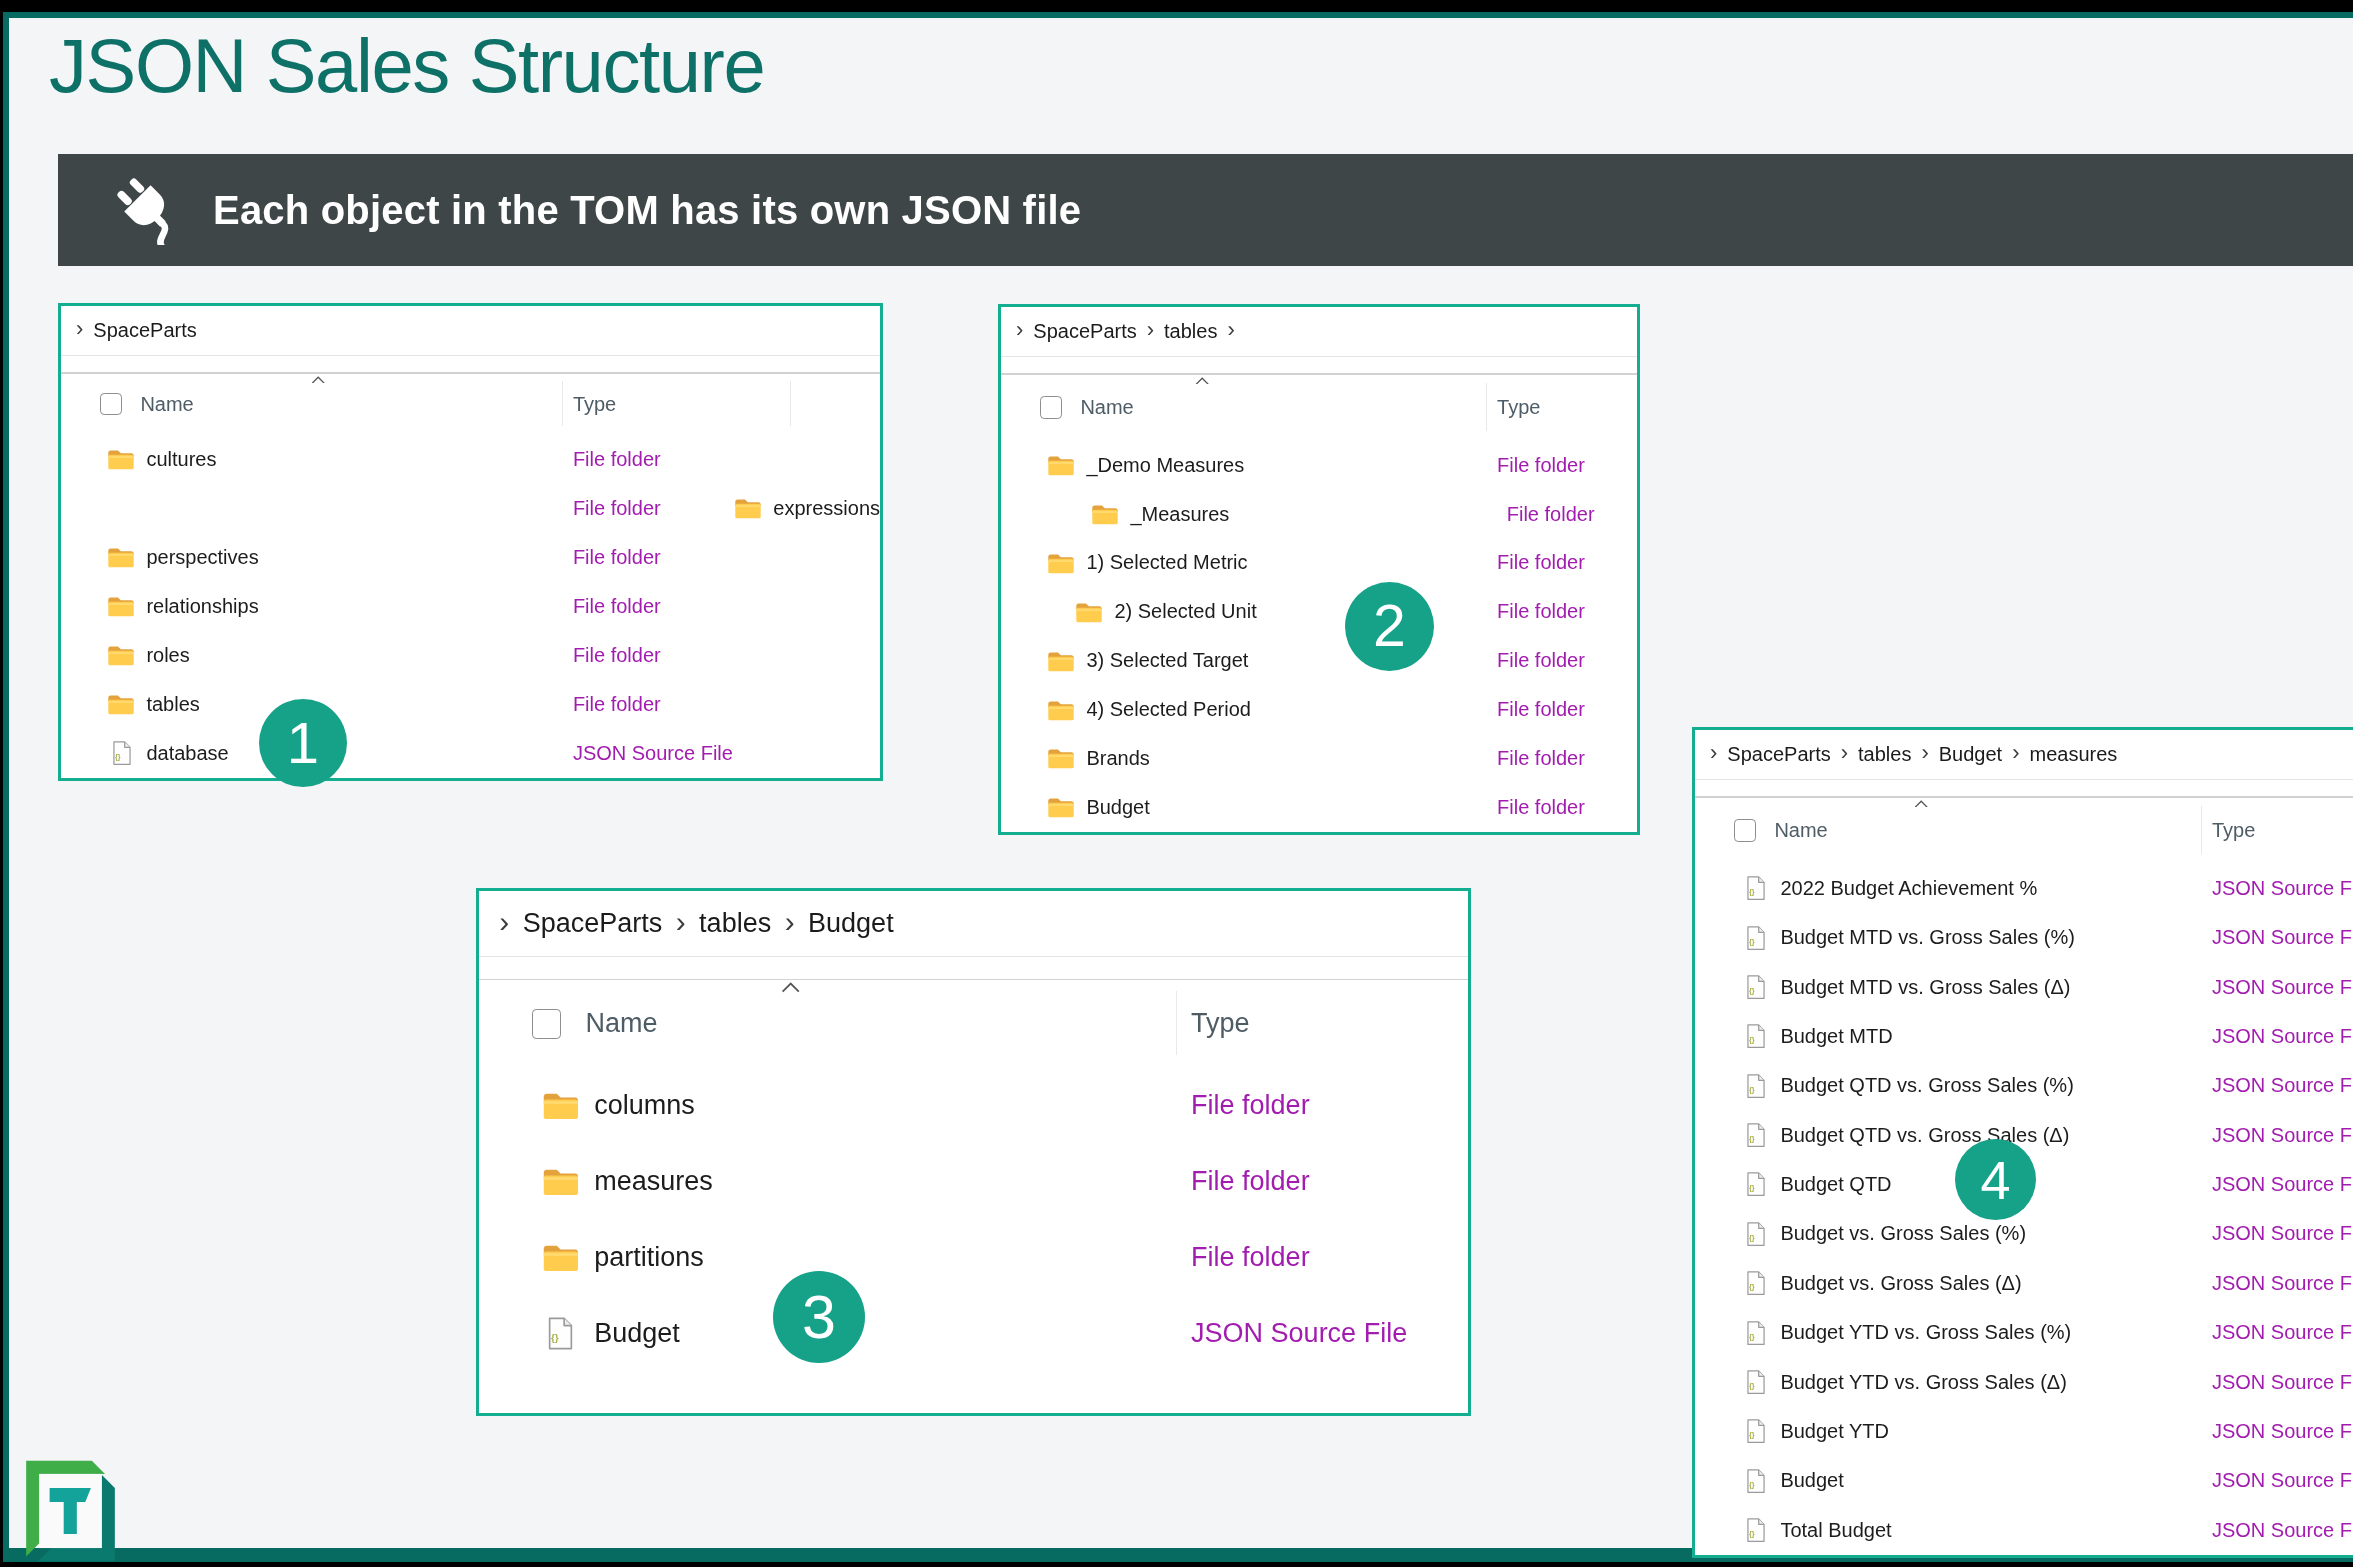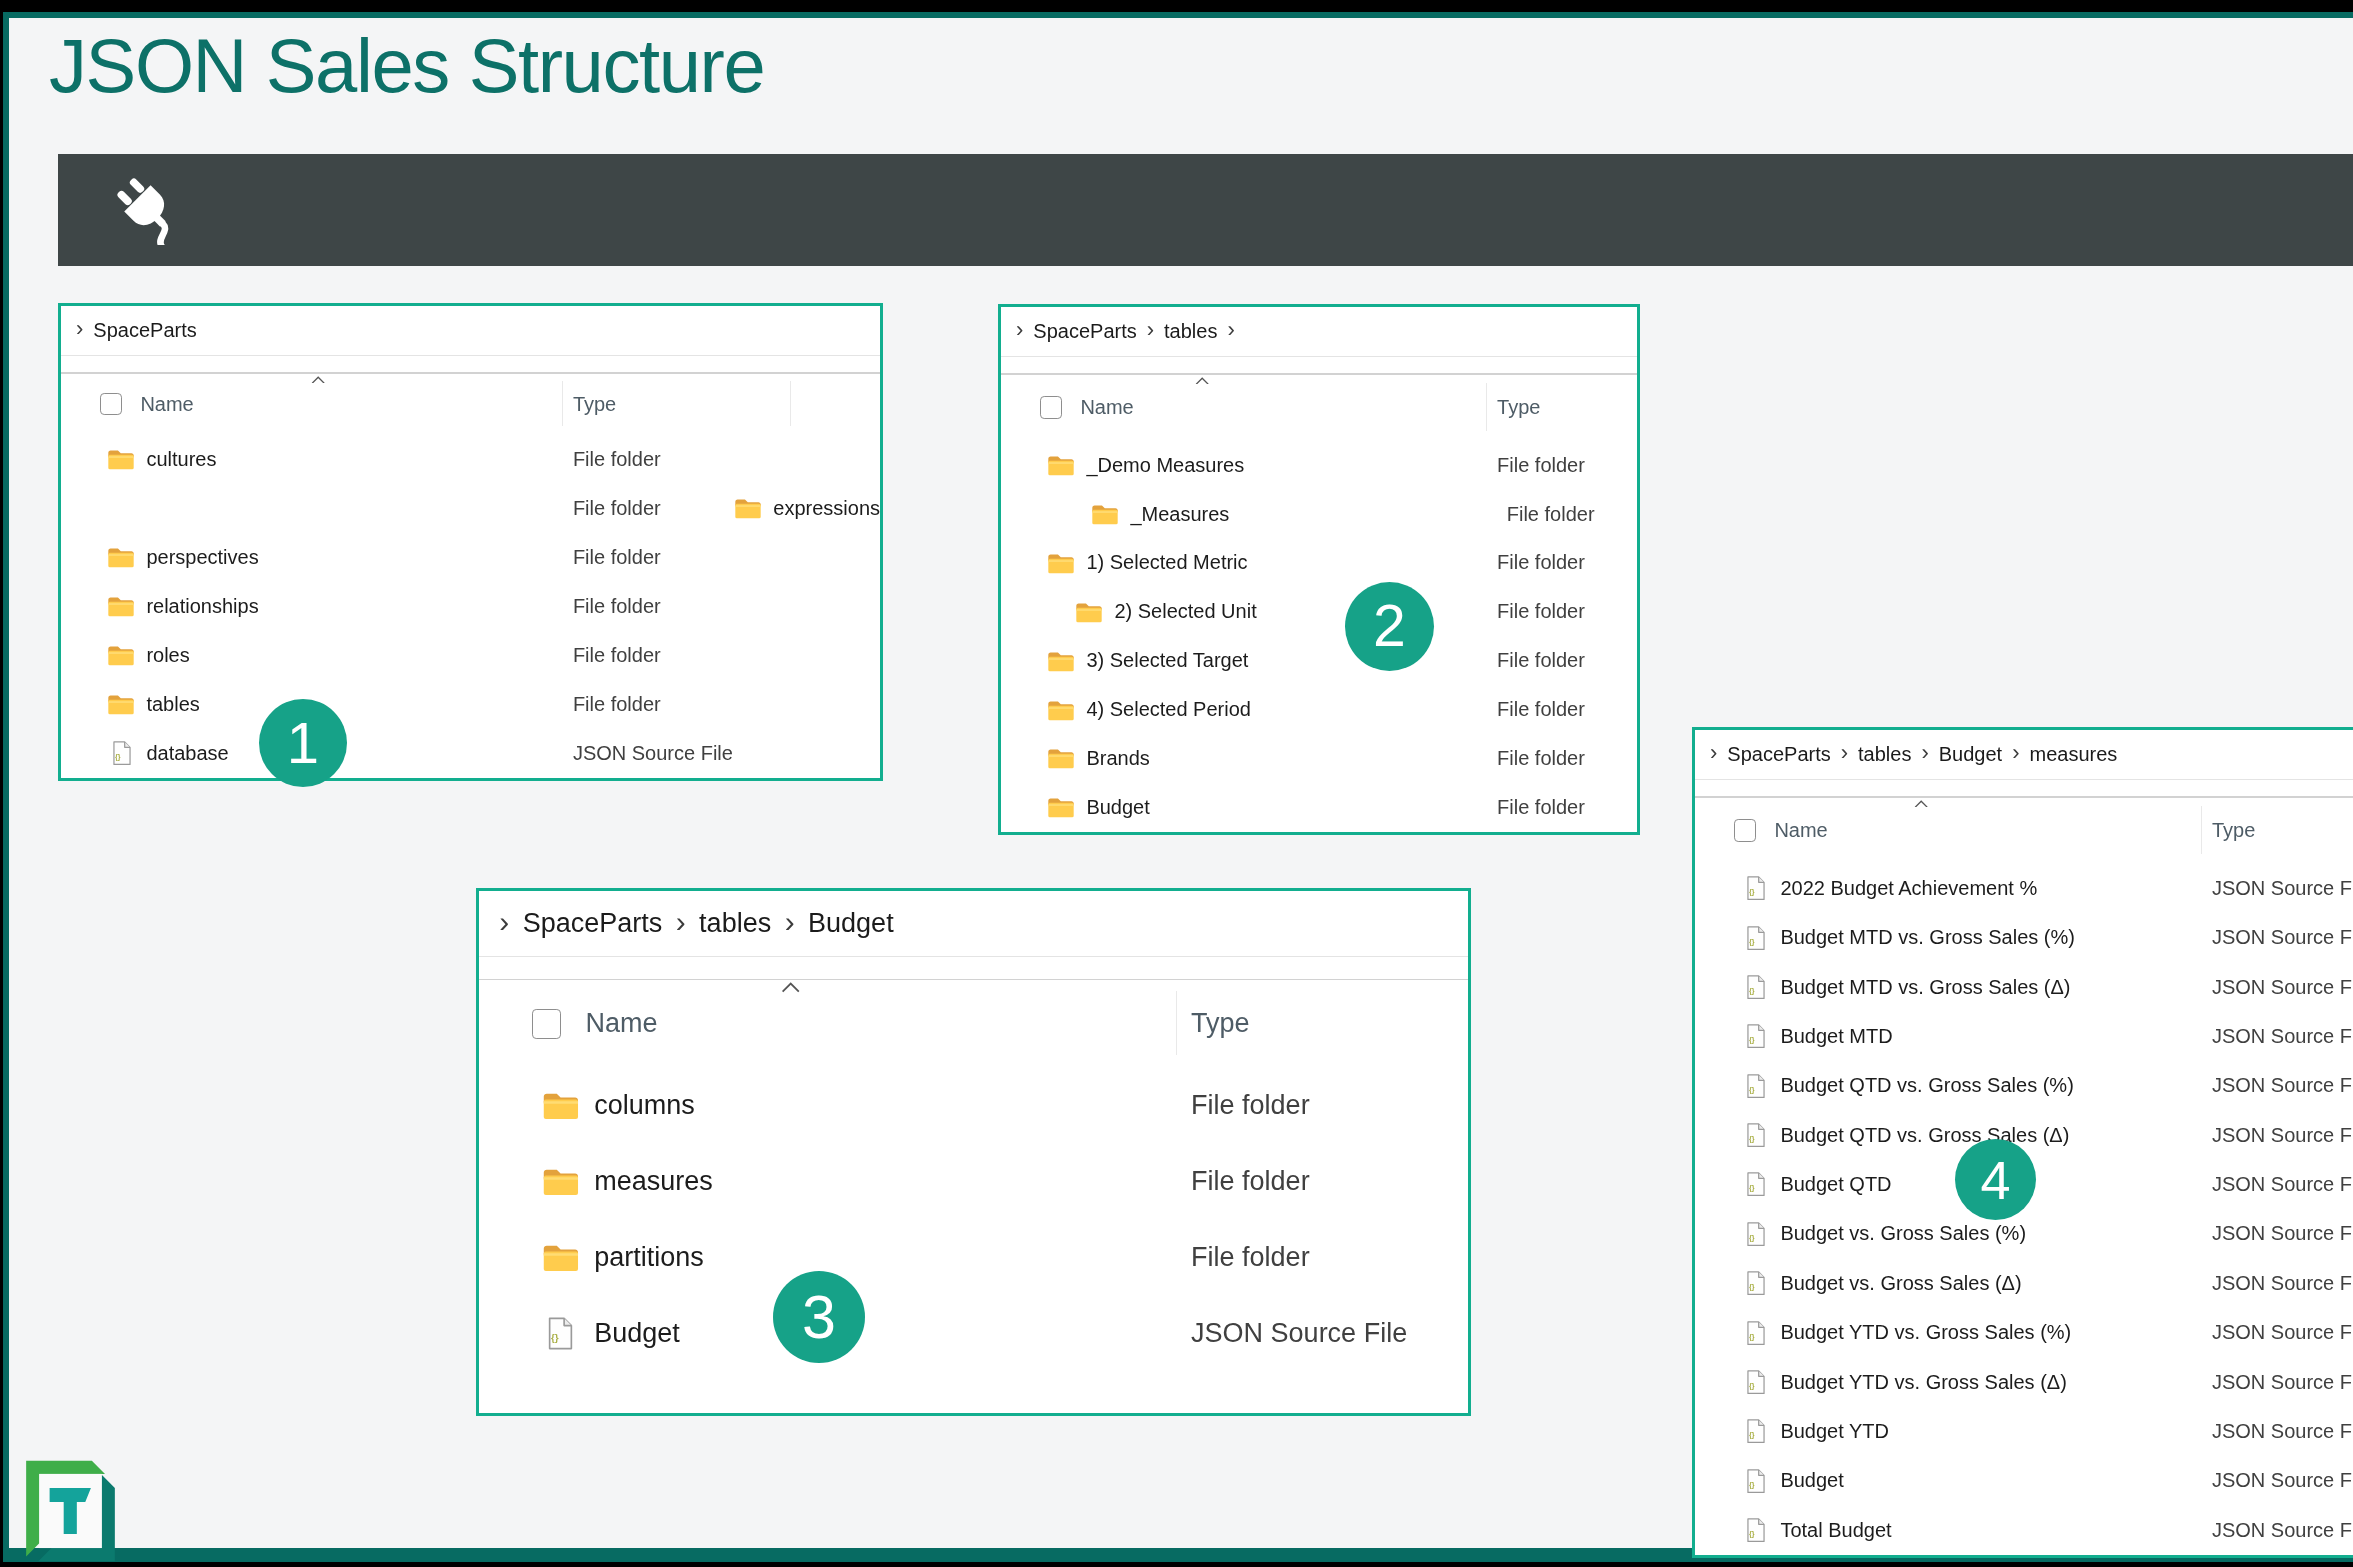--- a/index.html
+++ b/index.html
@@ -80,21 +80,21 @@
     position:relative; display:flex; align-items:center;
     font-size:var(--f);
   }
   .row .icon{
     margin-left:calc(var(--f)*2.32);
     width:calc(var(--f)*1.4); height:calc(var(--f)*1.22);
     flex:none; display:flex; align-items:center; justify-content:center;
   }
   .row .icon svg{height:100%; width:auto; display:block;}
   .row .rname{margin-left:calc(var(--f)*0.55); color:#1C1C1C; white-space:nowrap;}
-  .row .rtype{position:absolute; left:var(--tc); color:#404040; white-space:nowrap;}
+  .row .rtype{position:absolute; left:var(--tc); color:#a21caf; white-space:nowrap;}
 
   
   .badge{
     position:absolute; z-index:6;
     border-radius:50%;
     background:#16A288; color:#FFFFFF;
     display:flex; align-items:center; justify-content:center;
     font-weight:400; line-height:1;
   }
 
@@ -115,20 +115,21 @@
     <svg viewBox="0 0 64 64" fill="#FFFFFF">
       <g transform="rotate(-45 32 32)">
         <rect x="20.5" y="1" width="7" height="15" rx="3"></rect>
         <rect x="36.5" y="1" width="7" height="15" rx="3"></rect>
         <path d="M15 17 h34 v12 c0 9 -7.6 14 -17 14 s-17 -5 -17 -14 Z"></path>
         <rect x="28.5" y="41" width="7" height="9"></rect>
         <path d="M32 50 c0 9 -13 5 -15 13" stroke="#FFFFFF" stroke-width="6" fill="none" stroke-linecap="round"></path>
       </g>
     </svg>
   </span>
+  <span class="btxt">Each object in the TOM has its own JSON file</span>
 </div>
 
 <div class="abs" id="logo">
   <svg viewBox="0 0 205 228">
     <polygon points="8,8 148,8 176,36 36,36 36,184 8,212" fill="#3FAE49"></polygon>
     <polygon points="169,38 197,66 197,222 34,222 62,194 169,194" fill="#0B7A6E"></polygon>
     <rect x="36" y="36" width="133" height="158" fill="#FAFAFA"></rect>
     <polygon points="58,66 146,66 134,96 116,96 116,164 88,164 88,96 58,96" fill="#14A39B"></polygon>
   </svg>
 </div>

